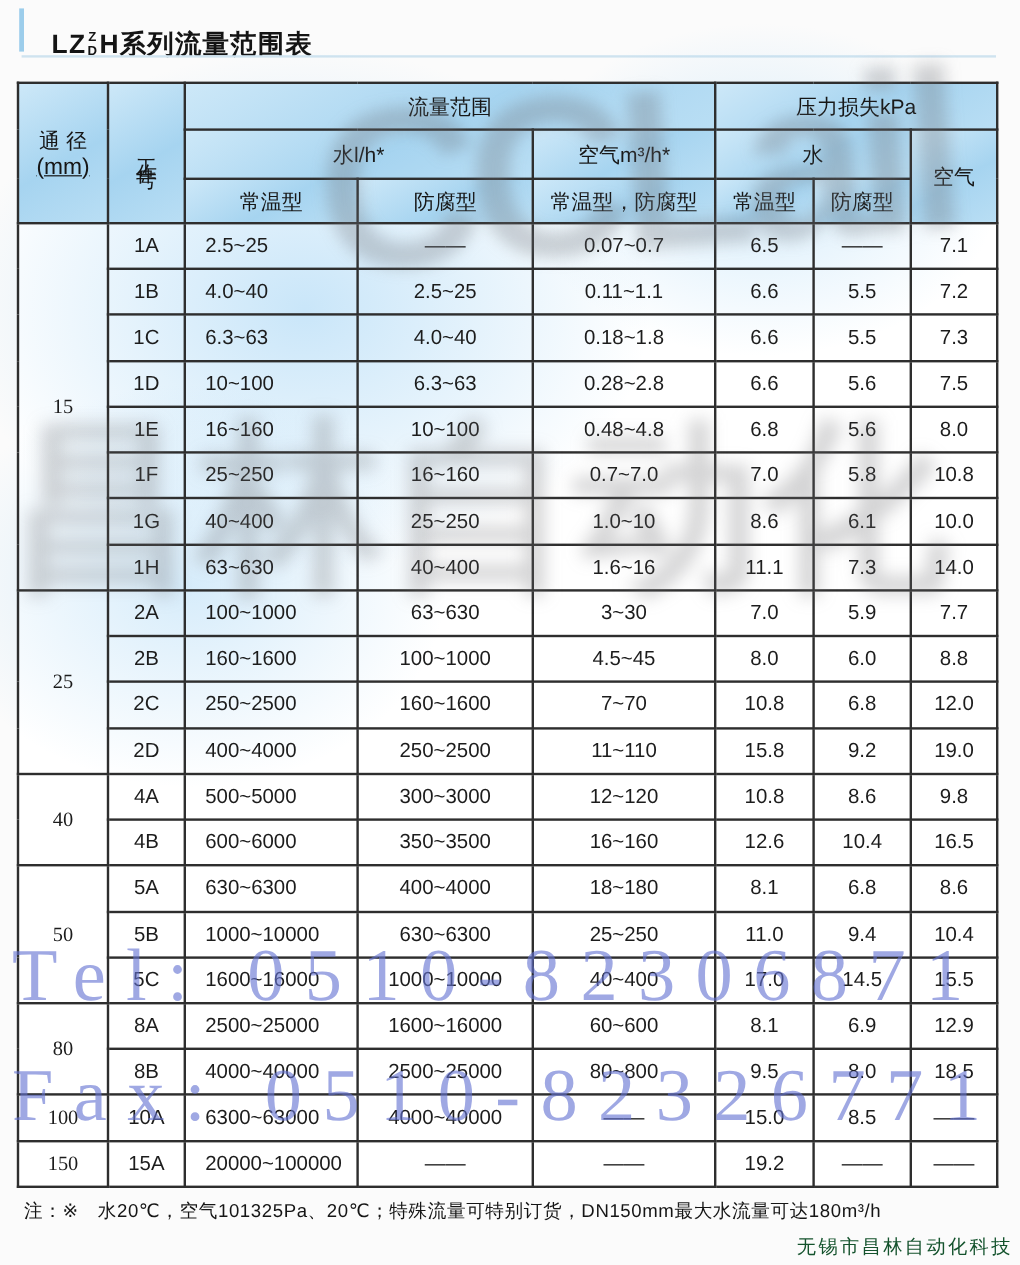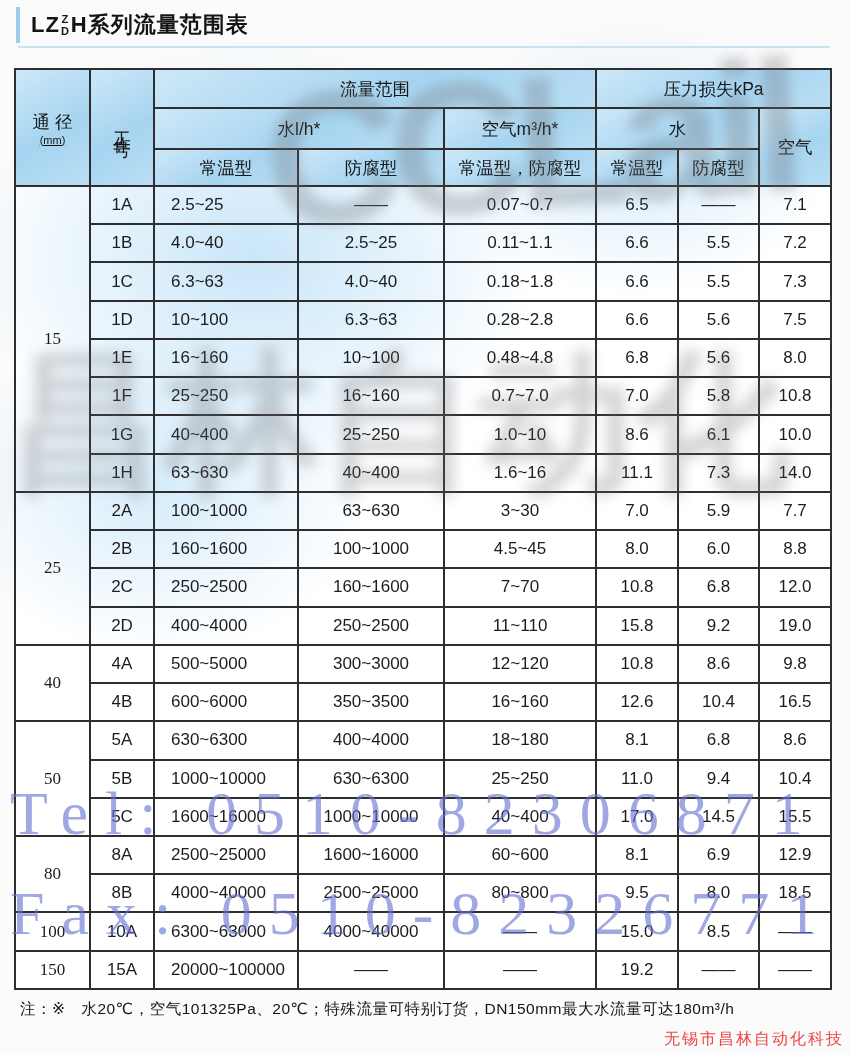--- a/index.html
+++ b/index.html
@@ -5,39 +5,39 @@
   html,body { margin:0; padding:0; }
   body {
     width:850px; height:1054px; position:relative; overflow:hidden;
     background:#fbfbfb;
     font-family:"Liberation Sans","DejaVu Sans",sans-serif;
   }
   .page { position:absolute; inset:0; }
 
   
   .accent-bar { position:absolute; left:16px; top:7px; width:4px; height:36px; background:#9ccdeb; }
-  .title { position:absolute; left:31px; top:10px; margin:0; font-size:22px; font-weight:bold;
+  .title { position:absolute; left:31px; top:10px; margin:12px; font-size:22px; font-weight:bold;
            color:#141414; letter-spacing:1px; display:flex; align-items:center; }
   .title .stack { display:inline-flex; flex-direction:column; align-items:center;
                   font-size:11px; line-height:1.05; font-weight:bold; margin:0 1px; transform:translateY(1px); }
   .title-underline { position:absolute; left:18px; top:46px; width:812px; height:2px; background:#cfe3ef; }
 
   
   .table-wrap { position:absolute; left:14px; top:68px; width:816px; height:922px; background:#ffffff; }
   table.flow { border-collapse:collapse; table-layout:fixed; width:816px; height:922px;
                position:relative; z-index:2; background:transparent; }
   th, td { border:2px solid #2e2e2e; padding:0; color:#1c1c1c; }
   thead th { font-weight:normal; font-size:17.5px; color:#161616;
              background:linear-gradient(150deg,#cde8f8 0%, #a6d4f0 55%, #b9def4 100%);margin-top:13px; }
   thead tr.r1 { height:39px; } thead tr.r2 { height:41px; } thead tr.r3 { height:37px; }
   tbody tr { height:38px; }
   tbody td { font-size:17px; text-align:center; background:transparent; }
   td.diam { font-size:17px;font-family:Liberation Serif, serif; }
   td.wn { text-align:left; padding-left:16px; }
-  .diam-l2 { font-size:11px;text-decoration:underline; }
+  .diam-l2 { font-size:19px;text-decoration:underline; }
   .vert { writing-mode:vertical-rl; text-orientation:upright; letter-spacing:5px; font-size:17.5px; }
 
   
   .blob { position:absolute; z-index:1; pointer-events:none; }
   .blob1 { left:-50px; top:-30px; width:580px; height:440px;
            background:radial-gradient(ellipse at center, rgba(148,205,243,.5), rgba(148,205,243,0) 70%); }
   .blob2 { left:-70px; top:250px; width:430px; height:340px;
            background:radial-gradient(ellipse at center, rgba(148,205,243,.38), rgba(148,205,243,0) 70%); }
   .blob3 { left:420px; top:-50px; width:400px; height:280px;
            background:radial-gradient(ellipse at center, rgba(160,212,246,.42), rgba(160,212,246,0) 70%); }
@@ -49,21 +49,21 @@
   .wm-cn { left:-6px; top:252px; font-size:155px; font-weight:bold; letter-spacing:2px;
            color:rgba(108,110,114,.30); filter:blur(7px); }
   .wm-tel { left:-4px; top:700px; font-size:62px; letter-spacing:17px;
             font-family:"Liberation Serif","DejaVu Serif",serif;
             color:rgba(100,115,210,.62); filter:blur(.6px);margin-top:10px; }
   .wm-fax { left:-4px; top:810px; font-size:62px; letter-spacing:17px;
             font-family:"Liberation Serif","DejaVu Serif",serif;
             color:rgba(100,115,210,.62); filter:blur(.6px); }
 
   .note { position:absolute; left:20px; top:999px; font-size:15.5px; color:#151515; letter-spacing:.5px; }
-  .company-wm { position:absolute; right:6px; top:1029px; font-size:16px; color:#ef4444;
+  .company-wm { position:absolute; right:6px; top:1029px; font-size:16px; color:#14532d;
                 letter-spacing:2px; filter:blur(.4px); }
 </style>
 </head>
 <body>
 
 <div class="page">
 
   <span class="accent-bar"></span>
   <h1 class="title">
       <span>LZ</span>

